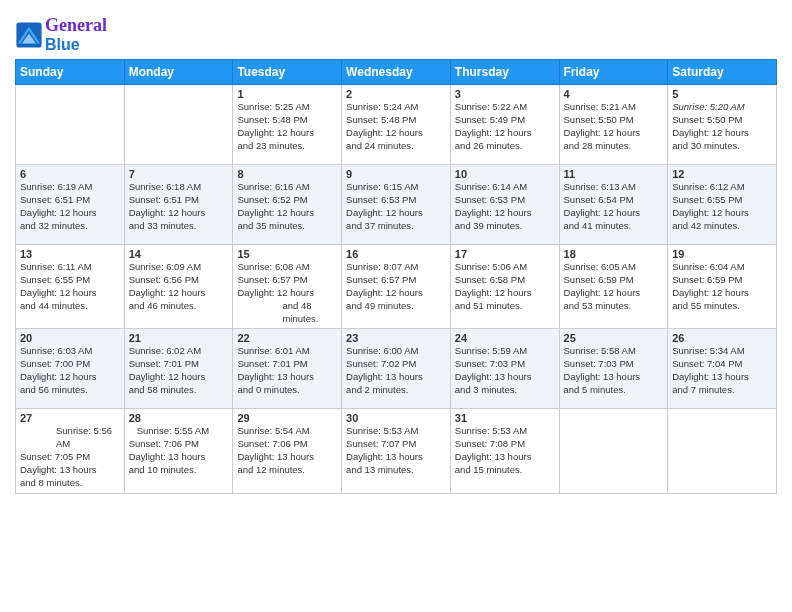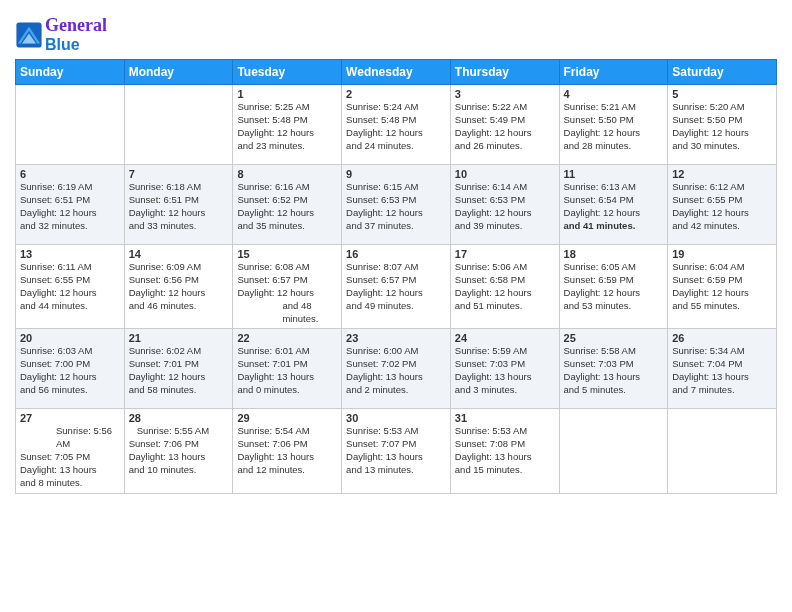--- a/index.html
+++ b/index.html
@@ -148,21 +148,21 @@
         </td>
         <td>
           <span class="day-num">4</span>
           <div style="line-height: 1.35;">Sunrise: 5:21 AM</div>
           <div style="line-height: 1.35;">Sunset: 5:50 PM</div>
           <div style="line-height: 1.35;">Daylight: 12 hours</div>
           <div style="line-height: 1.35;">and 28 minutes.</div>
         </td>
         <td>
           <span class="day-num">5</span>
-          <div style="line-height: 1.35;">Sunrise: 5:20 AM</div>
+          <div style="line-height: 1.35; font-style: italic;">Sunrise: 5:20 AM</div>
           <div style="line-height: 1.35;">Sunset: 5:50 PM</div>
           <div style="line-height: 1.35;">Daylight: 12 hours</div>
           <div style="line-height: 1.35;">and 30 minutes.</div>
         </td>
       </tr>
       <tr>
         <td>
           <span class="day-num">6</span>
           <div style="line-height: 1.35;">Sunrise: 6:19 AM</div>
           <div style="line-height: 1.35;">Sunset: 6:51 PM</div>
@@ -195,21 +195,21 @@
           <div style="line-height: 1.35;">Sunrise: 6:14 AM</div>
           <div style="line-height: 1.35;">Sunset: 6:53 PM</div>
           <div style="line-height: 1.35;">Daylight: 12 hours</div>
           <div style="line-height: 1.35;">and 39 minutes.</div>
         </td>
         <td>
           <span class="day-num">11</span>
           <div style="line-height: 1.35;">Sunrise: 6:13 AM</div>
           <div style="line-height: 1.35;">Sunset: 6:54 PM</div>
           <div style="line-height: 1.35;">Daylight: 12 hours</div>
-          <div style="line-height: 1.35; font-weight: bold;">and 41 minutes.</div>
+          <div style="line-height: 1.35;">and 41 minutes.</div>
         </td>
         <td>
           <span class="day-num">12</span>
           <div style="line-height: 1.35;">Sunrise: 6:12 AM</div>
           <div style="line-height: 1.35;">Sunset: 6:55 PM</div>
           <div style="line-height: 1.35;">Daylight: 12 hours</div>
           <div style="line-height: 1.35;">and 42 minutes.</div>
         </td>
       </tr>
       <tr>

